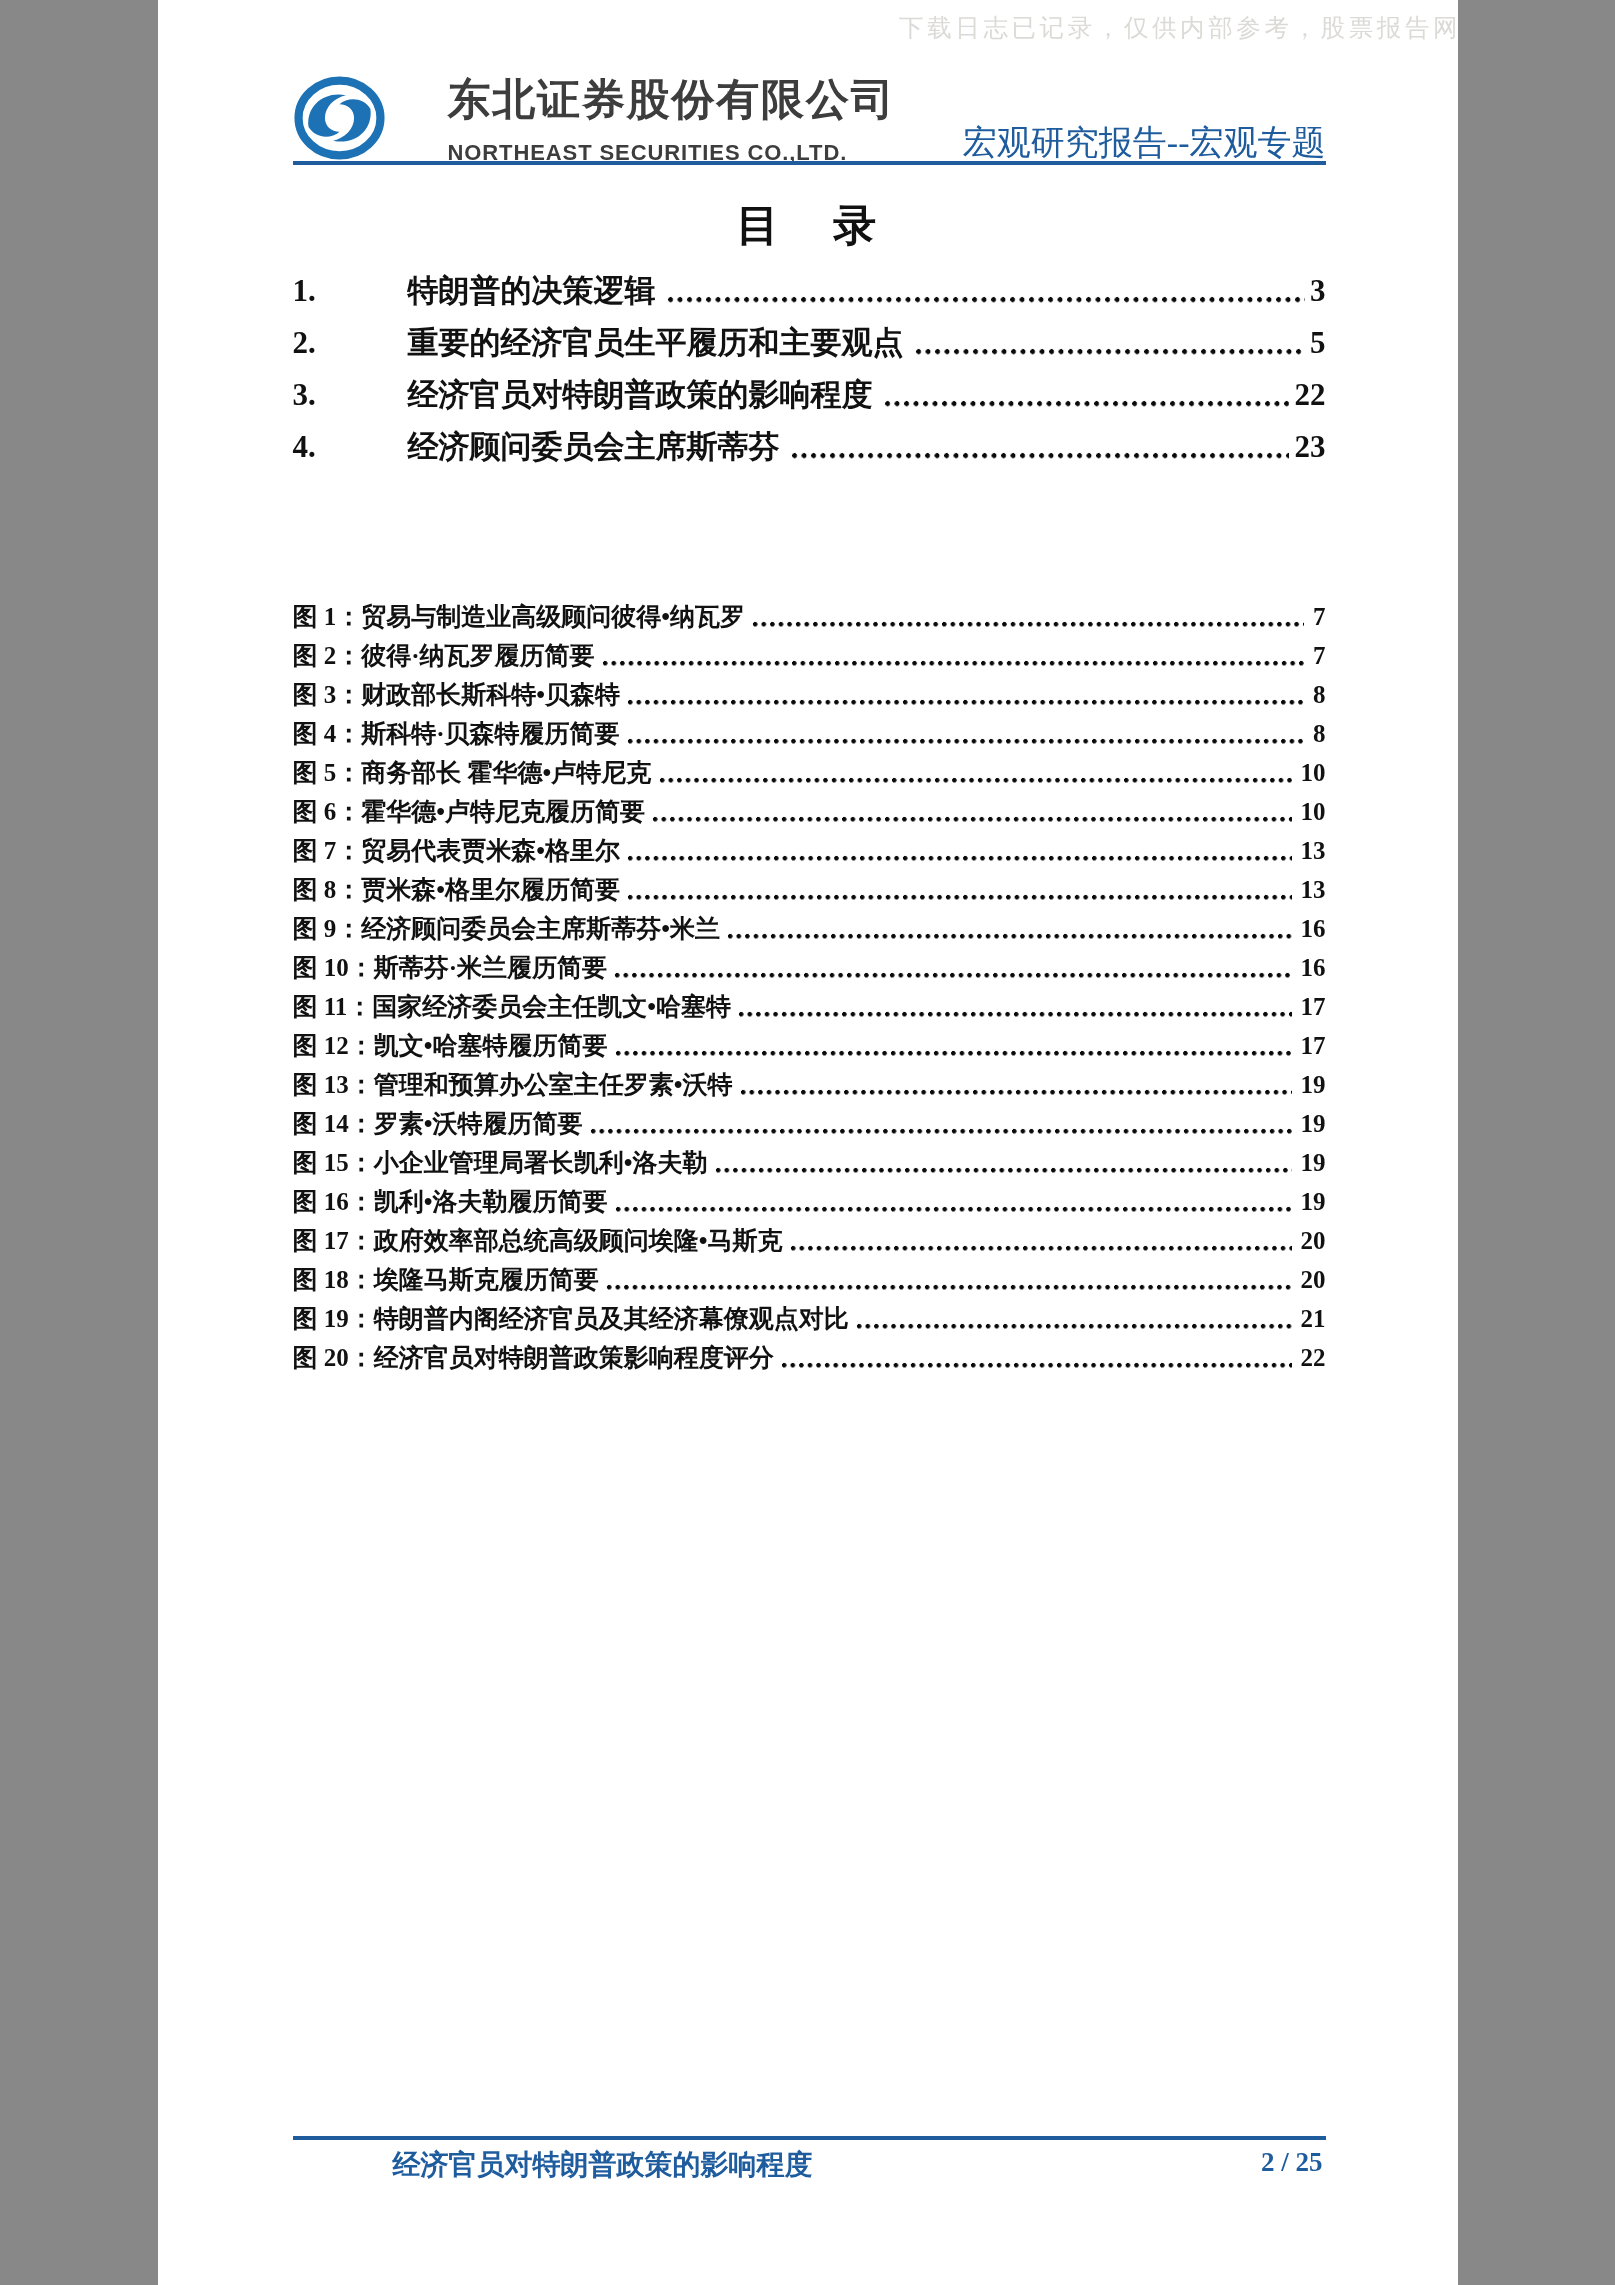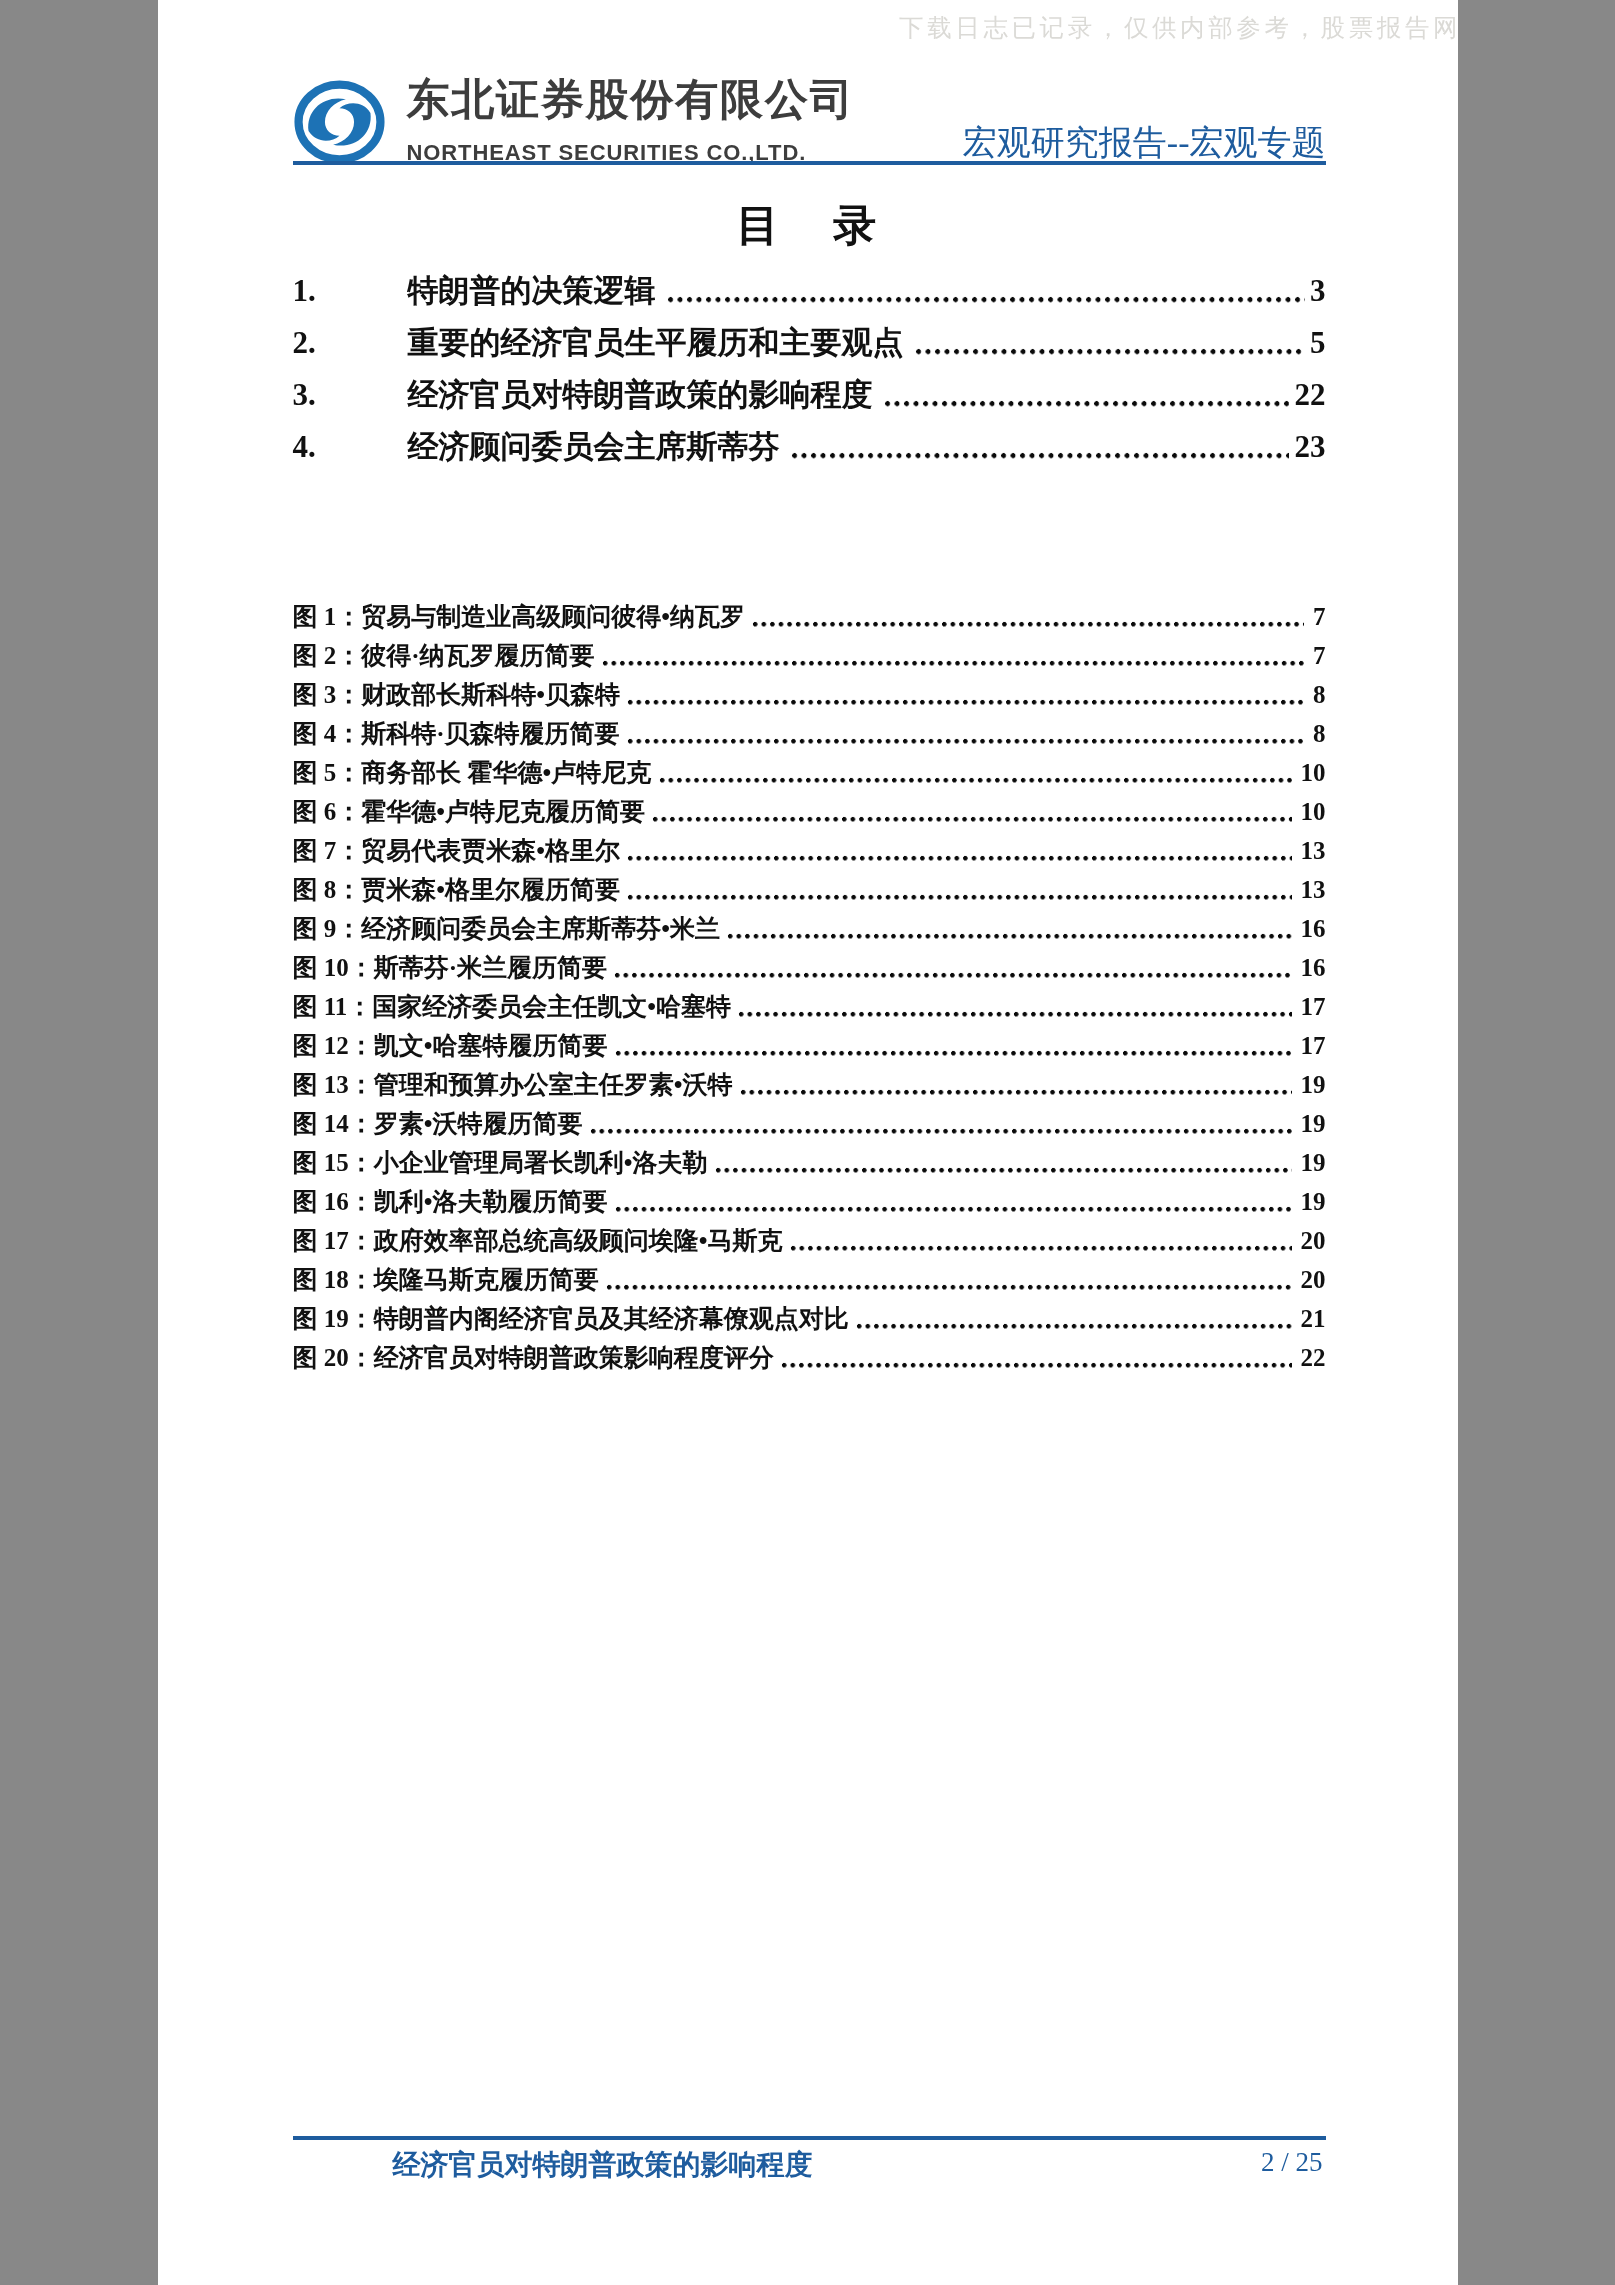--- a/index.html
+++ b/index.html
@@ -24,21 +24,21 @@
   .watermark{
     position:absolute;top:11px;right:-3.6px;
     font-size:24.5px;letter-spacing:3.6px;
     color:var(--watermark-gray);
     font-weight:400;white-space:nowrap;
     font-family:"Liberation Serif", serif;
   }
   
   .logo-block{
     position:absolute;left:136px;top:76px;
-    display:flex;align-items:flex-end;
+    display:flex;align-items:flex-start;gap:41px;
   }
   .logo-icon{width:91px;height:84px;flex:0 0 auto;}
   .company-names{margin-left:22px;}
   .company-cn{
     font-family:"Liberation Sans", sans-serif;
     font-weight:700;font-size:43px;line-height:1.1;
     color:var(--company-gray);letter-spacing:1.8px;white-space:nowrap;
   }
   .company-en{
     font-family:"Liberation Sans", sans-serif;
@@ -96,21 +96,21 @@
   .footer-rule{
     position:absolute;left:135px;right:132px;top:2136px;height:3.6px;
     background:var(--accent-blue);
   }
   .footer-disclaimer{
     position:absolute;left:235px;top:2146px;
     font-size:28px;font-weight:700;color:var(--accent-blue);white-space:nowrap;
   }
   .footer-page{
     position:absolute;right:135px;top:2147px;
-    font-size:27px;font-weight:400;color:var(--accent-blue);white-space:nowrap;
+    font-size:27px;font-weight:700;color:var(--accent-blue);white-space:nowrap;
   }
 </style>
 </head>
 <body>
 
 <div class="page">
 
   <div class="watermark">下载日志已记录，仅供内部参考，股票报告网</div>
 
   <div class="logo-block">

